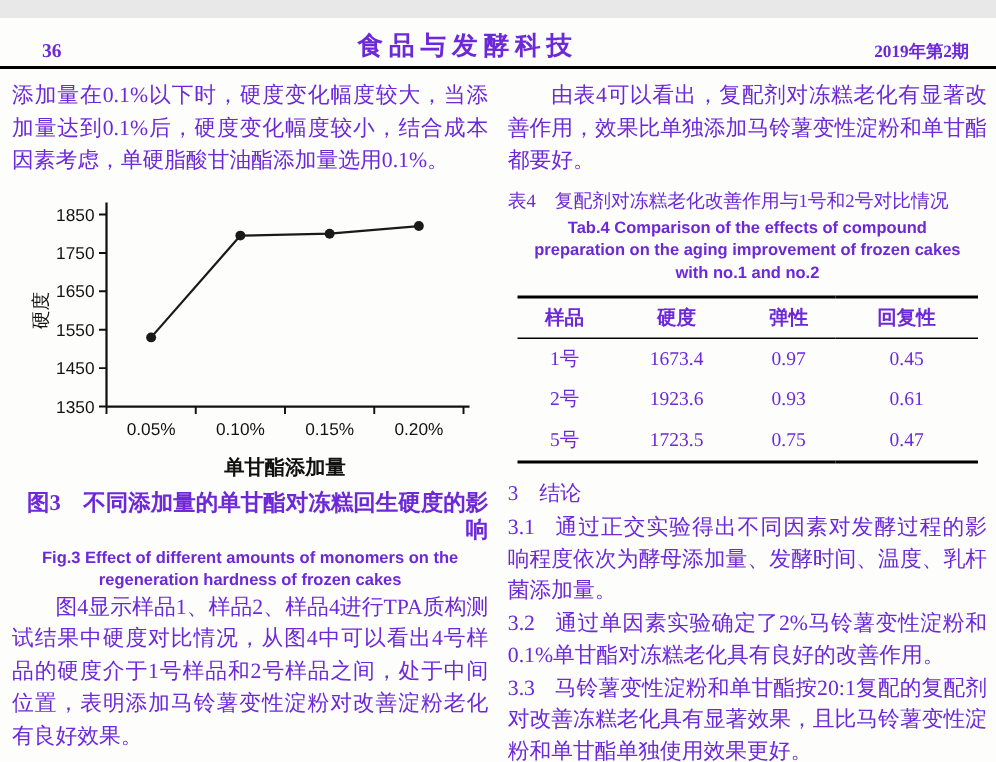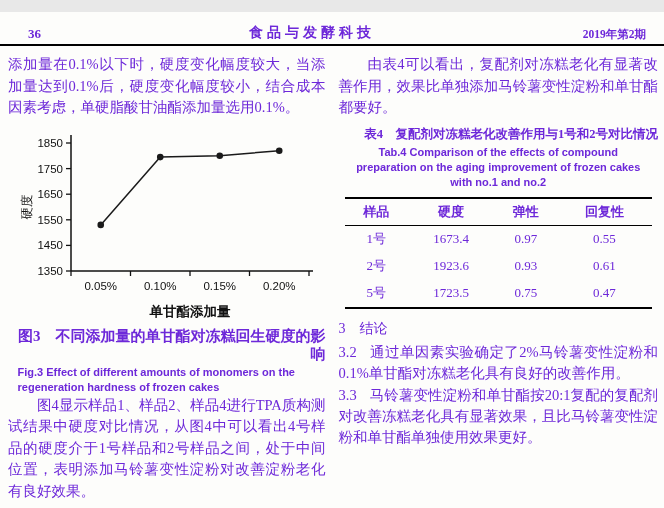--- a/index.html
+++ b/index.html
@@ -15,21 +15,21 @@
   }
   
   .header{
     box-sizing:border-box;
     height:34px;
     padding:8px 18px 0 18px;
     border-bottom:2.5px solid #000;
     display:flex;align-items:flex-end;justify-content:space-between;
   }
   .page-num{font-size:13px;font-weight:bold;padding-left:10px;padding-bottom:2px;}
-  .journal-title{font-size:14px;font-weight:bold;letter-spacing:4px;padding-bottom:2px;}
+  .journal-title{font-size:17px;font-weight:bold;letter-spacing:4px;padding-bottom:2px;}
   .issue{font-size:11.5px;font-weight:bold;padding-bottom:2px;}
   
   .columns{
     display:flex;
     gap:13px;
     padding:8px 6px 0 8px;
     box-sizing:border-box;
   }
   .col{width:318px;box-sizing:border-box;}
   .col-right{width:320px;}
@@ -45,33 +45,34 @@
   .chart-svg{display:block;margin:0 auto;}
   .caption-zh{
     margin:4px 0 0 0;
     text-align:right;
     font-size:15px;
     font-weight:bold;
     line-height:18px;
   }
   .caption-en{
     margin:2px auto 0 auto;
+    text-align:center;
     font-family:"Liberation Sans","DejaVu Sans",sans-serif;
     font-weight:bold;
     font-size:11px;
     line-height:15px;
     width:94%;
   }
   .para-after-fig{margin-top:9px;}
   
   .table-caption-zh{
     margin:6px 0 0 0;
-    text-align:right;
+    text-align:left;
     font-size:12.5px;
-    font-weight:bold;
+    font-weight:normal;
     line-height:18px;
   }
   .table-caption-en{
     margin:2px auto 0 auto;
     width:92%;
     text-align:center;
     font-family:"Liberation Sans","DejaVu Sans",sans-serif;
     font-weight:bold;
     font-size:11px;
     line-height:15px;
@@ -184,37 +185,38 @@
             <th>硬度</th>
             <th>弹性</th>
             <th>回复性</th>
           </tr>
         </thead>
         <tbody>
           <tr>
             <td>1号</td>
             <td>1673.4</td>
             <td>0.97</td>
-            <td>0.55</td>
+            <td>0.45</td>
           </tr>
           <tr>
             <td>2号</td>
             <td>1923.6</td>
             <td>0.93</td>
             <td>0.61</td>
           </tr>
           <tr>
             <td>5号</td>
             <td>1723.5</td>
             <td>0.75</td>
             <td>0.47</td>
           </tr>
         </tbody>
       </table>
 
       <p class="section-heading">3　结论</p>
 
+      <p class="conclusion"><span class="cnum">3.1</span><span>通过正交实验得出不同因素对发酵过程的影响程度依次为酵母添加量、发酵时间、温度、乳杆菌添加量。</span></p>
       <p class="conclusion"><span class="cnum">3.2</span><span>通过单因素实验确定了2%马铃薯变性淀粉和0.1%单甘酯对冻糕老化具有良好的改善作用。</span></p>
       <p class="conclusion"><span class="cnum">3.3</span><span>马铃薯变性淀粉和单甘酯按20:1复配的复配剂对改善冻糕老化具有显著效果，且比马铃薯变性淀粉和单甘酯单独使用效果更好。</span></p>
     </div>
 
   </div>
 </div>
 
 </body></html>

